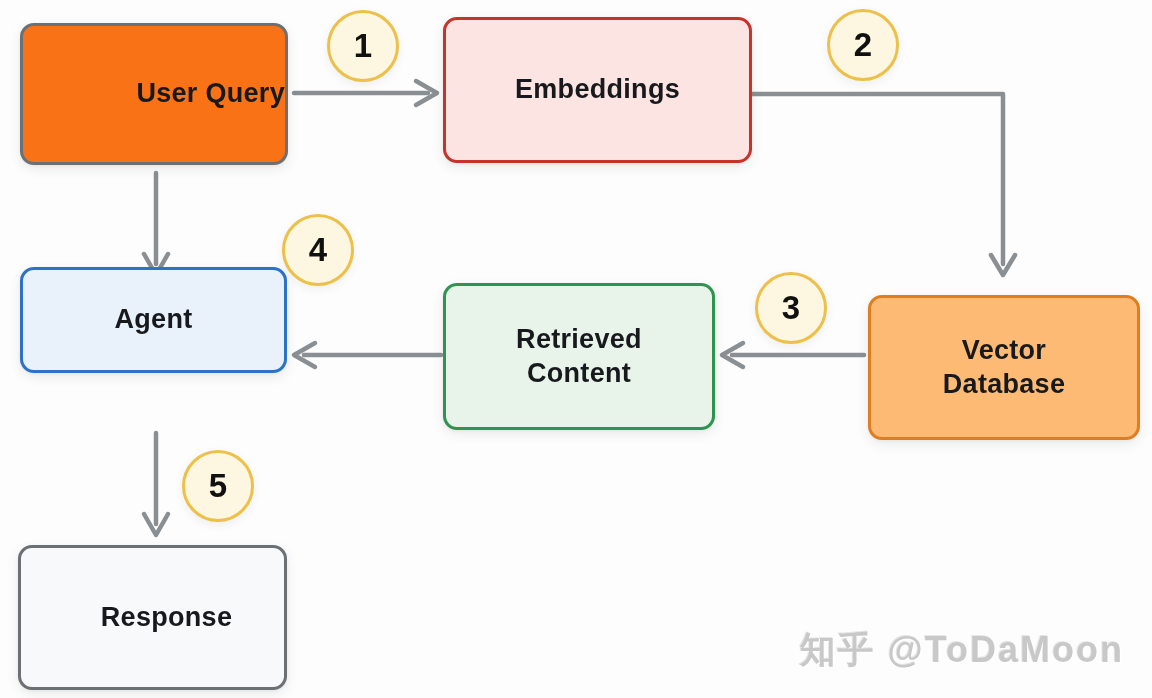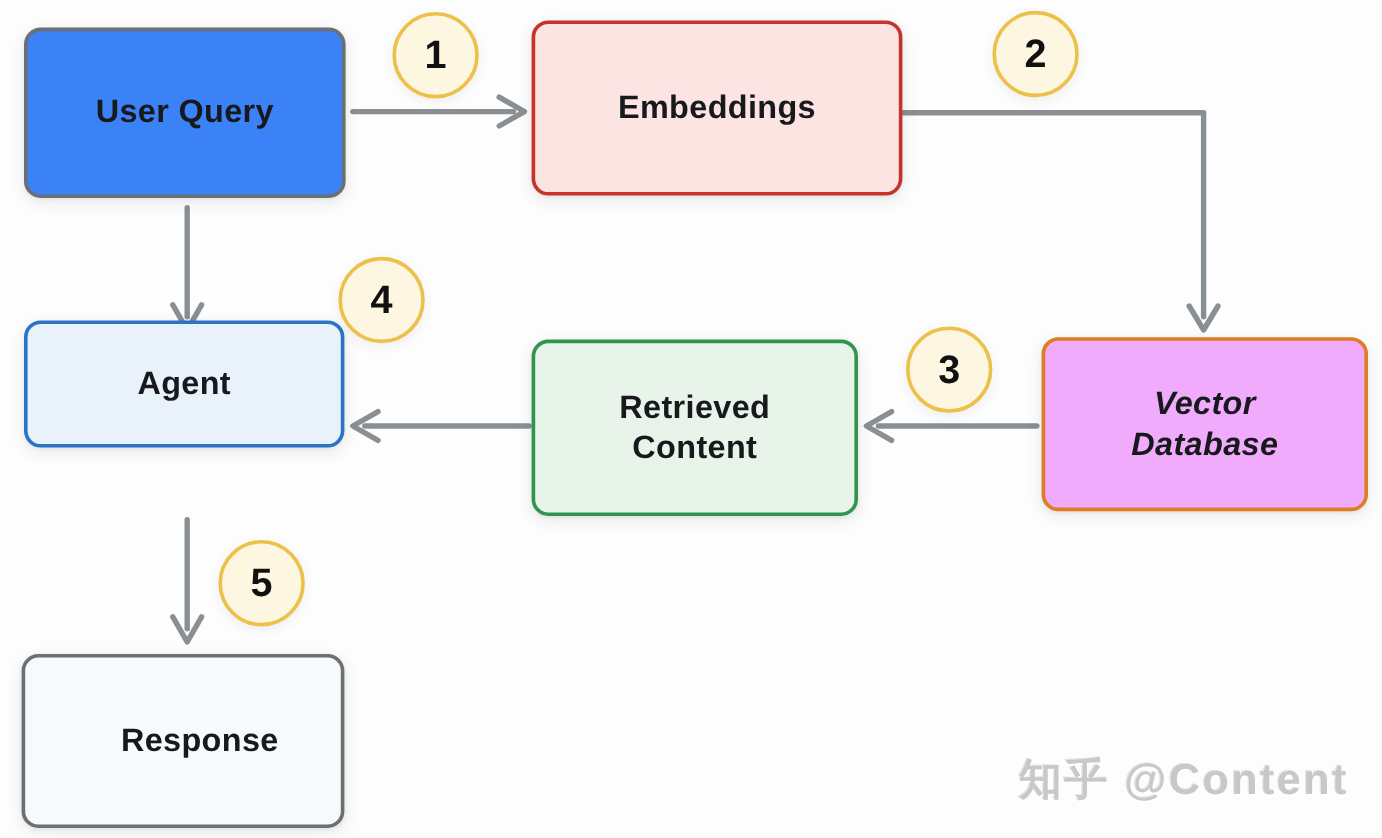--- a/index.html
+++ b/index.html
@@ -101,29 +101,29 @@
         <path d="M156,173 L156,264"></path>
         <path d="M144,254 L156,275 L168,254"></path>
       </g>
       <g>
         <path d="M156,433 L156,524"></path>
         <path d="M144,514 L156,535 L168,514"></path>
       </g>
     </g>
   </svg>
 
-  <div class="node" style="left: 20px; top: 23px; width: 268px; height: 142px; background: #3b82f6; border-color: rgb(107, 112, 117);">
+  <div class="node" style="left: 20px; top: 23px; width: 268px; height: 142px; background: #f97316; border-color: rgb(107, 112, 117); justify-content: flex-end;">
     <span class="node-label">User Query</span>
   </div>
 
   <div class="node" style="left: 443px; top: 17px; width: 309px; height: 146px; background: rgb(251, 228, 226); border-color: rgb(197, 51, 43);">
     <span class="node-label">Embeddings</span>
   </div>
 
-  <div class="node" style="left: 868px; top: 281px; width: 272px; height: 145px; background: #f0abfc; border-color: rgb(221, 126, 34); font-style: italic;">
+  <div class="node" style="left: 868px; top: 295px; width: 272px; height: 145px; background: #fdba74; border-color: rgb(221, 126, 34);">
     <span class="node-label">Vector
 Database</span>
   </div>
 
   <div class="node" style="left: 443px; top: 283px; width: 272px; height: 147px; background: rgb(232, 244, 234); border-color: rgb(46, 148, 80);">
     <span class="node-label">Retrieved
 Content</span>
   </div>
 
   <div class="node" style="left: 20px; top: 267px; width: 267px; height: 106px; background: rgb(233, 241, 251); border-color: rgb(43, 114, 200);">
@@ -147,15 +147,15 @@
   </div>
 
   <div class="badge" style="left:282px; top:214px;">
     <span class="badge-number">4</span>
   </div>
 
   <div class="badge" style="left:182px; top:450px;">
     <span class="badge-number">5</span>
   </div>
 
-  <div class="watermark">知乎 @Content</div>
+  <div class="watermark">知乎 @ToDaMoon</div>
 
 </div>
 
 </body></html>

